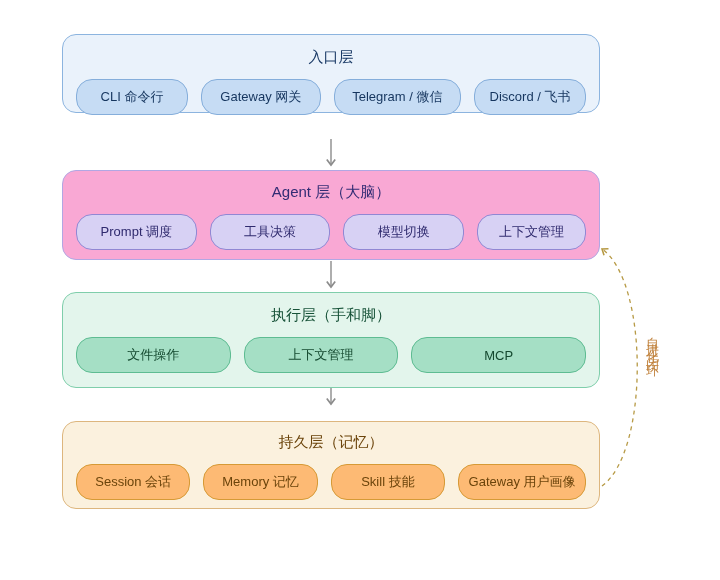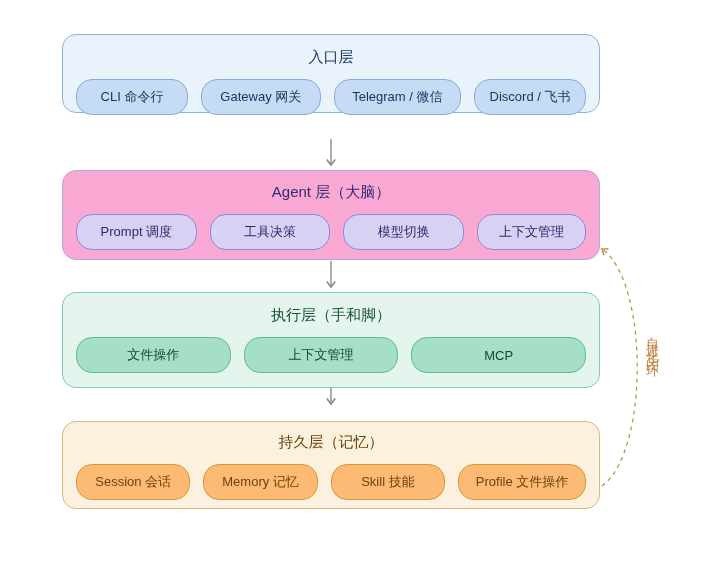--- a/index.html
+++ b/index.html
@@ -133,17 +133,17 @@
     <div class="box">MCP</div>
   </div>
 </section>
 
 <section class="layer layer-persist">
   <div class="layer-title">持久层（记忆）</div>
   <div class="box-row">
     <div class="box">Session 会话</div>
     <div class="box">Memory 记忆</div>
     <div class="box">Skill 技能</div>
-    <div class="box">Profile 文件操作</div>
+    <div class="box">Gateway 用户画像</div>
   </div>
 </section>
 
 <div class="loop-label">自进化闭环</div>
 
 </body></html>

